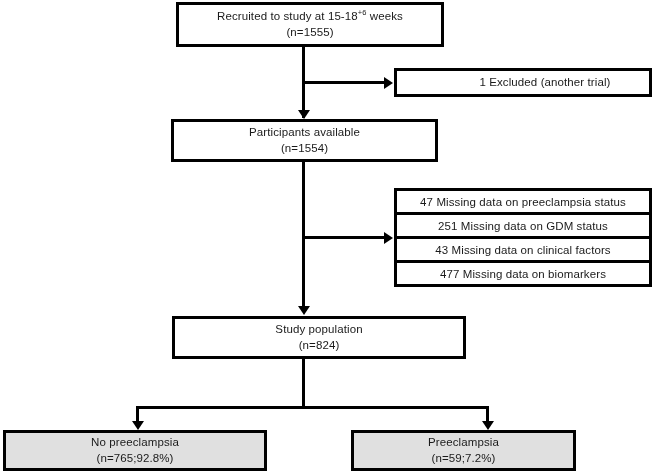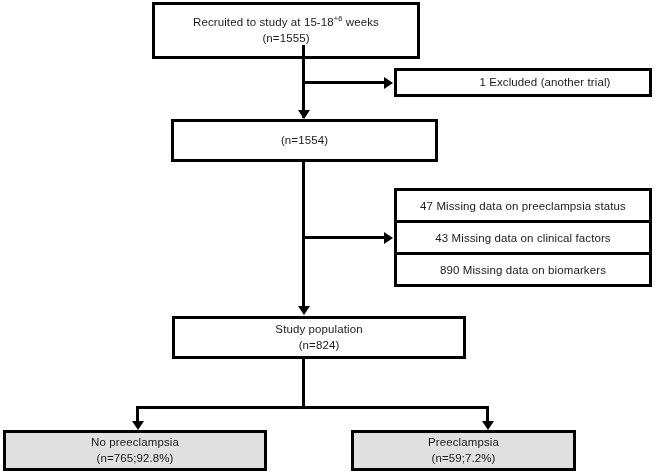--- a/index.html
+++ b/index.html
@@ -101,49 +101,51 @@
     border-top: 6px solid transparent;
     border-bottom: 6px solid transparent;
     border-left: 9px solid #000000;
   }
 </style>
 </head>
 <body>
 
 <div id="flowchart">
 
-  <div class="node" style="left:152px; top:2px; width:268px; height:57px;">
+  <div class="node" style="left:176px; top:2px; width:268px; height:45px;">
     <span class="line"><span>Recruited to study at 15-18</span><sup>+6</sup><span> weeks</span></span>
     <span class="line">(n=1555)</span>
   </div>
 
   <div class="vline" style="left:302px; top:45px; height:73px;"></div>
 
   <div class="hline" style="left:302px; top:81px; width:84px;"></div>
   <div class="arrow-right" style="left:384px; top:76.5px;"></div>
   <div class="arrow-down" style="left:297.5px; top:110px;"></div>
 
   <div class="node" style="left:394px; top:68px; width:258px; height:29px;padding-left:44px;">
     <span class="line">1 Excluded (another trial)</span>
   </div>
 
   <div class="node" style="left:171px; top:119px; width:267px; height:43px;">
+    <span class="line">Participants available</span>
     <span class="line">(n=1554)</span>
   </div>
 
   <div class="vline" style="left:302px; top:162px; height:147px;"></div>
 
   <div class="hline" style="left:302px; top:236px; width:84px;"></div>
   <div class="arrow-right" style="left:384px; top:231.5px;"></div>
   <div class="arrow-down" style="left:297.5px; top:306px;"></div>
 
   <div class="stack" style="left:394px; top:188px; width:258px; height:99px;">
     <div class="srow">47 Missing data on preeclampsia status</div>
+    <div class="srow">251 Missing data on GDM status</div>
     <div class="srow">43 Missing data on clinical factors</div>
-    <div class="srow">890 Missing data on biomarkers</div>
+    <div class="srow">477 Missing data on biomarkers</div>
   </div>
 
   <div class="node" style="left:172px; top:316px; width:294px; height:43px;">
     <span class="line">Study population</span>
     <span class="line">(n=824)</span>
   </div>
 
   <div class="vline" style="left:302px; top:359px; height:50px;"></div>
   <div class="hline" style="left:136px; top:406px; width:353px;"></div>
   <div class="vline" style="left:136px; top:406px; height:18px;"></div>

